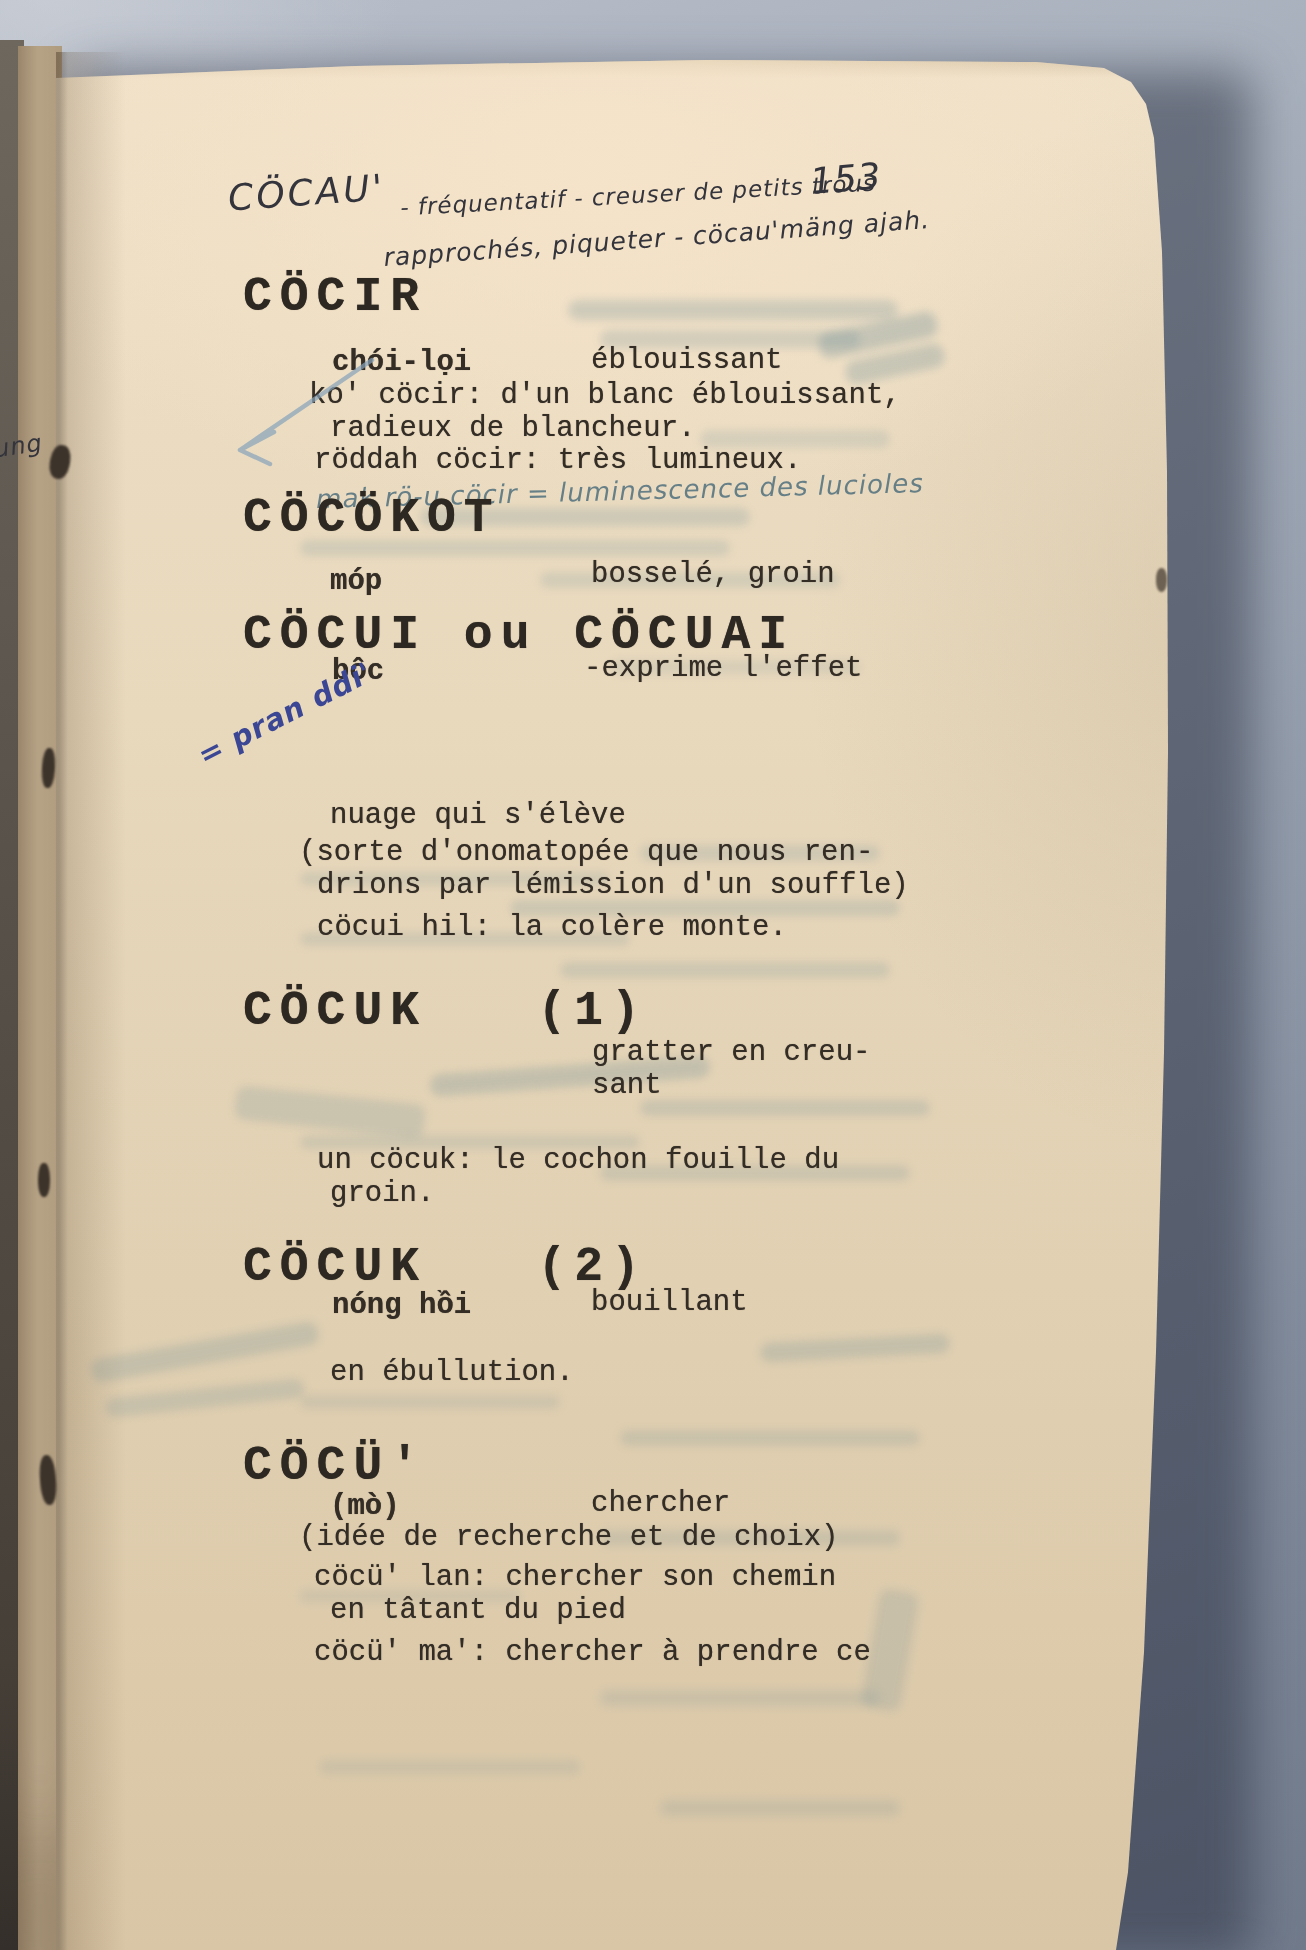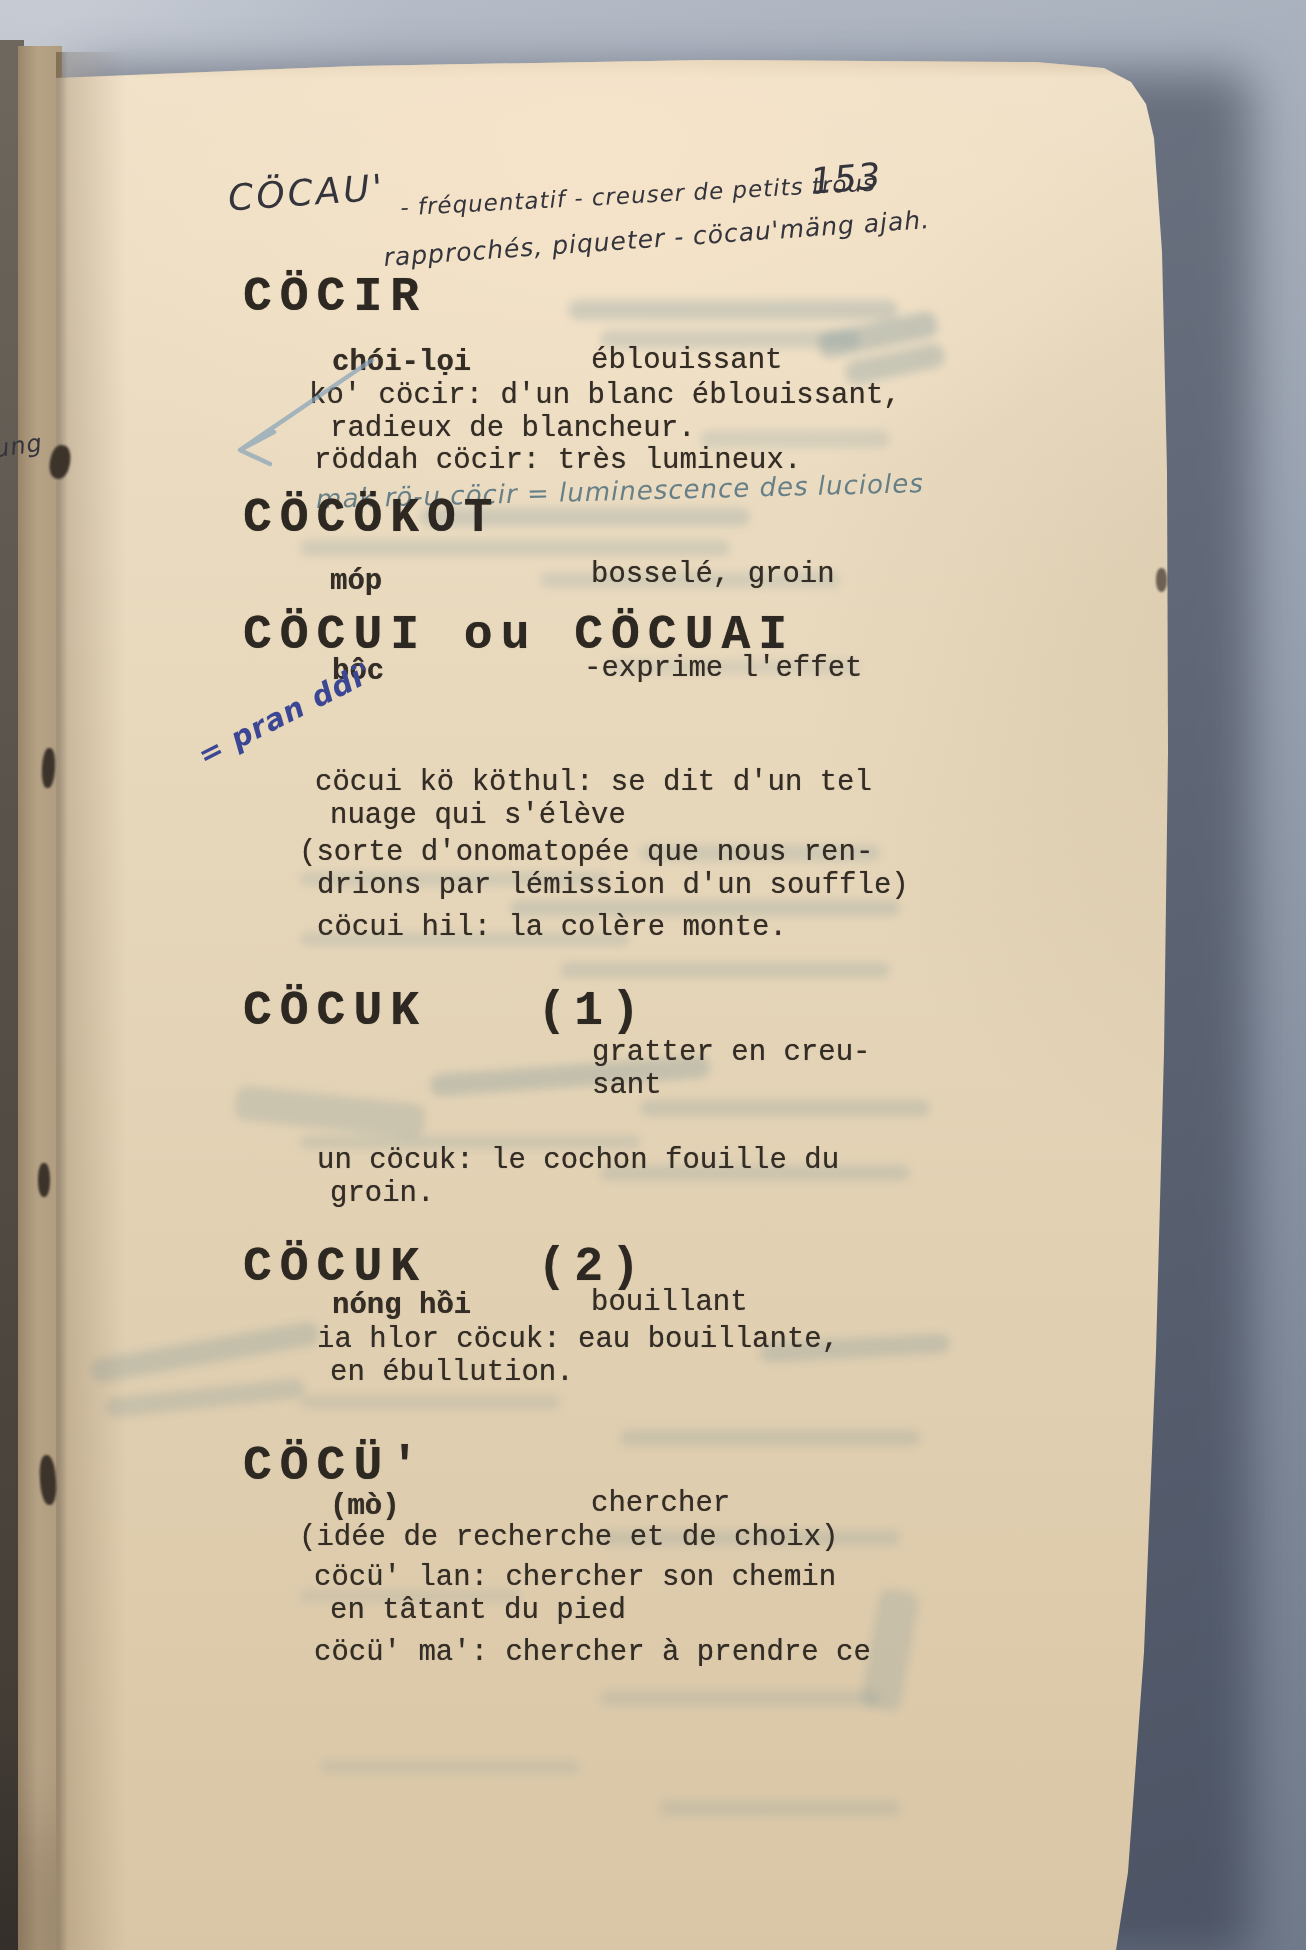--- a/index.html
+++ b/index.html
@@ -105,36 +105,34 @@
   </svg>
 
   <div class="typed head" style="left:243px;top:502px">CÖCÖKOT</div>
   <div class="typed viet" style="left:330px;top:565px">móp</div>
   <div class="typed" style="left:591px;top:558px">bosselé, groin</div>
 
   <div class="typed head" style="left:243px;top:619px">CÖCUI ou CÖCUAI</div>
   <div class="typed viet" style="left:332px;top:655px">bôc</div>
   <div class="typed" style="left:584px;top:652px">-exprime l'effet</div>
   <div class="hand ink-violet" style="left:200px;top:740px;font-size:29px;transform:rotate(-27deg);transform-origin:0 50%">= pran ddi'</div>
-  <div class="typed" style="left:315px;top:766px">cöcui kö köthul: se dit d'un tel</div>
   <div class="typed" style="left:330px;top:799px">nuage qui s'élève</div>
   <div class="typed" style="left:299px;top:836px">(sorte d'onomatopée que nous ren-</div>
   <div class="typed" style="left:317px;top:869px">drions par lémission d'un souffle)</div>
   <div class="typed" style="left:317px;top:911px">cöcui hil: la colère monte.</div>
 
   <div class="typed head" style="left:243px;top:995px">CÖCUK   (1)</div>
   <div class="typed" style="left:592px;top:1036px">gratter en creu-</div>
   <div class="typed" style="left:592px;top:1069px">sant</div>
   <div class="typed" style="left:317px;top:1144px">un cöcuk: le cochon fouille du</div>
   <div class="typed" style="left:330px;top:1177px">groin.</div>
 
   <div class="typed head" style="left:243px;top:1251px">CÖCUK   (2)</div>
   <div class="typed viet" style="left:332px;top:1289px">nóng hồi</div>
   <div class="typed" style="left:591px;top:1286px">bouillant</div>
-  <div class="typed" style="left:317px;top:1323px">ia hlor cöcuk: eau bouillante,</div>
   <div class="typed" style="left:330px;top:1356px">en ébullution.</div>
 
   <div class="typed head" style="left:243px;top:1450px">CÖCÜ'</div>
   <div class="typed viet" style="left:330px;top:1490px">(mò)</div>
   <div class="typed" style="left:591px;top:1487px">chercher</div>
   <div class="typed" style="left:299px;top:1521px">(idée de recherche et de choix)</div>
   <div class="typed" style="left:314px;top:1561px">cöcü' lan: chercher son chemin</div>
   <div class="typed" style="left:330px;top:1594px">en tâtant du pied</div>
   <div class="typed" style="left:314px;top:1636px">cöcü' ma': chercher à prendre ce</div>
 

